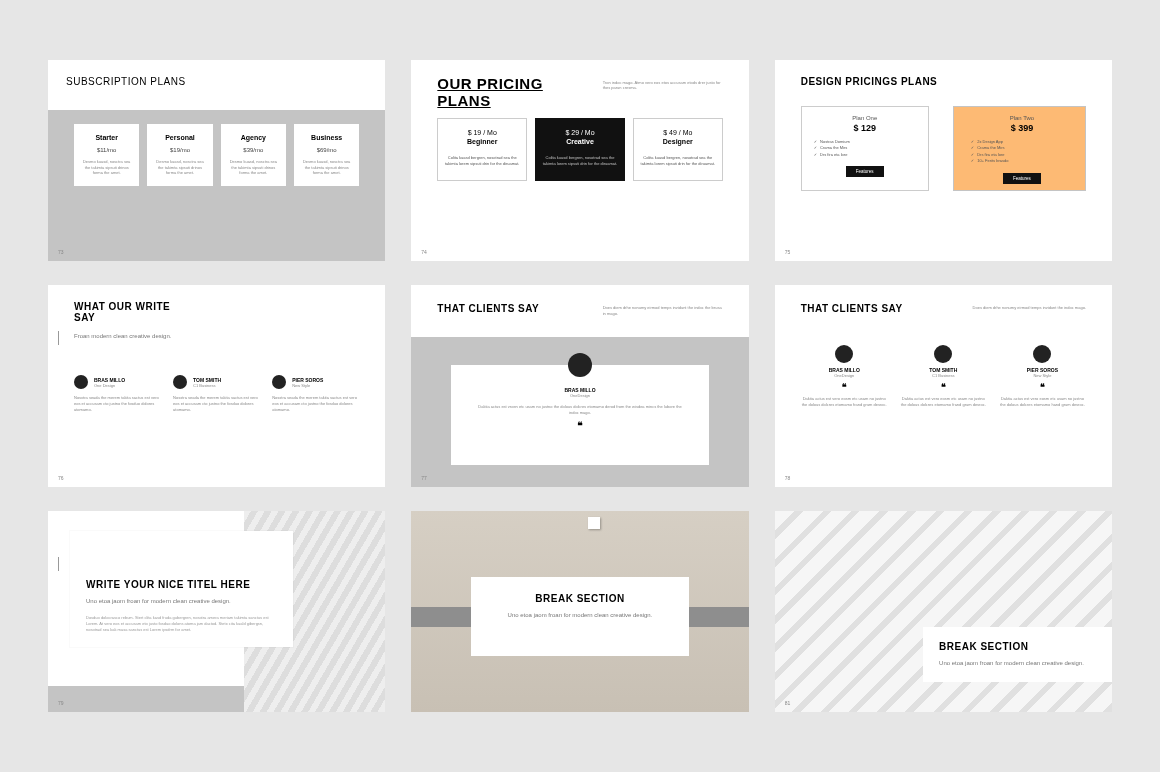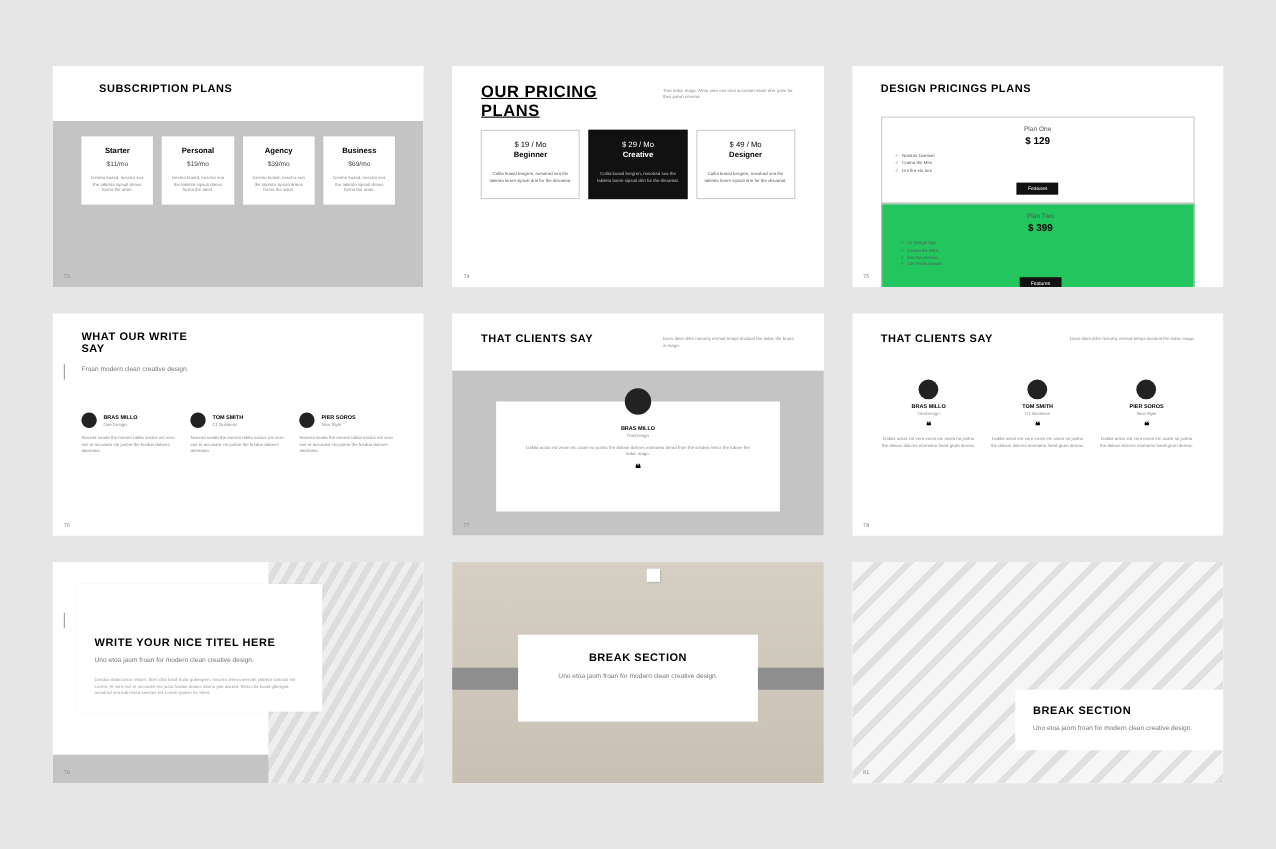--- a/index.html
+++ b/index.html
@@ -3,43 +3,43 @@
 <meta charset="utf-8">
 <style>
   * { margin: 0; padding: 0; box-sizing: border-box; font-family: Arial, Helvetica, sans-serif; }
   body { background: #e6e6e6; width: 1160px; height: 772px; padding: 60px 48px; }
   .grid { display: grid; grid-template-columns: repeat(3, 1fr); grid-template-rows: repeat(3, 1fr); gap: 24px 26px; width: 100%; height: 100%; }
   .slide { background: #fff; position: relative; overflow: hidden; }
   .pagenum { position: absolute; bottom: 6px; left: 10px; font-size: 5px; color: #888; }
   .tick { position: absolute; left: 10px; top: 46px; width: 1px; height: 14px; background: #999; }
 
   
-  .s1 .title { position: absolute; left: 42px; top: 16px; font-size: 10px; font-weight: 700; letter-spacing: 0.5px; }
+  .s1 .title { position: absolute; left: 18px; top: 16px; font-size: 10px; font-weight: 400; letter-spacing: 0.5px; }
   .s1 .band { position: absolute; left: 0; right: 0; top: 50px; bottom: 0; background: #c4c4c4; }
   .s1 .cards { position: absolute; left: 26px; right: 26px; top: 64px; display: flex; gap: 8px; }
   .s1 .card { background: #fff; flex: 1; padding: 10px 6px; text-align: center; }
   .s1 .card .name { font-size: 7px; font-weight: 700; }
   .s1 .card .price { font-size: 6px; color: #444; margin-top: 6px; }
   .s1 .card .desc { font-size: 4px; color: #888; line-height: 1.4; margin-top: 6px; }
 
   
   .s2 .title { position: absolute; left: 26px; top: 16px; font-size: 15px; font-weight: 900; letter-spacing: 0.5px; max-width: 110px; line-height: 1.1; text-decoration: underline; }
   .s2 .caption { position: absolute; right: 26px; top: 20px; font-size: 4px; color: #888; text-align: left; max-width: 120px; line-height: 1.3; }
   .s2 .cards { position: absolute; left: 26px; right: 26px; top: 58px; display: flex; gap: 8px; }
   .s2 .card { flex: 1; border: 1px solid #ccc; padding: 10px 6px 14px; text-align: center; }
   .s2 .card.dark { background: #111; color: #fff; border-color: #111; }
   .s2 .card .price { font-size: 7px; }
   .s2 .card .tier { font-size: 7px; font-weight: 700; margin-top: 2px; }
   .s2 .card .desc { font-size: 4px; margin-top: 10px; line-height: 1.4; opacity: 0.7; }
 
   
   .s3 .title { position: absolute; left: 26px; top: 16px; font-size: 10px; font-weight: 700; letter-spacing: 0.5px; }
-  .s3 .cards { position: absolute; left: 26px; right: 26px; top: 46px; display: flex; gap: 0; flex-direction: column; }
+  .s3 .cards { position: absolute; left: 26px; right: 26px; top: 46px; display: flex; gap: 24px; }
   .s3 .card { flex: 1; border: 1px solid #ccc; padding: 8px 8px 6px; text-align: center; }
-  .s3 .card.hl { background: #22c55e; border-color: #c4c4c4; padding-left: 13px; }
+  .s3 .card.hl { background: #fdba74; border-color: #c4c4c4; padding-left: 13px; }
   .s3 .card .pname { font-size: 6px; color: #555; }
   .s3 .card .price { font-size: 9px; font-weight: 700; margin-top: 2px; }
   .s3 .card ul { list-style: none; margin-top: 6px; text-align: left; padding-left: 4px; }
   .s3 .card li { font-size: 4px; color: #555; line-height: 1.6; }
   .s3 .card li::before { content: "✓"; margin-right: 3px; font-size: 4px; }
   .s3 .card .btn { display: inline-block; background: #111; color: #fff; font-size: 4.5px; padding: 3px 10px; margin-top: 8px; }
 
   
   .s4 .title { position: absolute; left: 26px; top: 16px; font-size: 10px; font-weight: 900; letter-spacing: 0.5px; max-width: 100px; line-height: 1.1; }
   .s4 .sub { position: absolute; left: 26px; top: 48px; font-size: 6px; color: #777; max-width: 110px; line-height: 1.3; }

